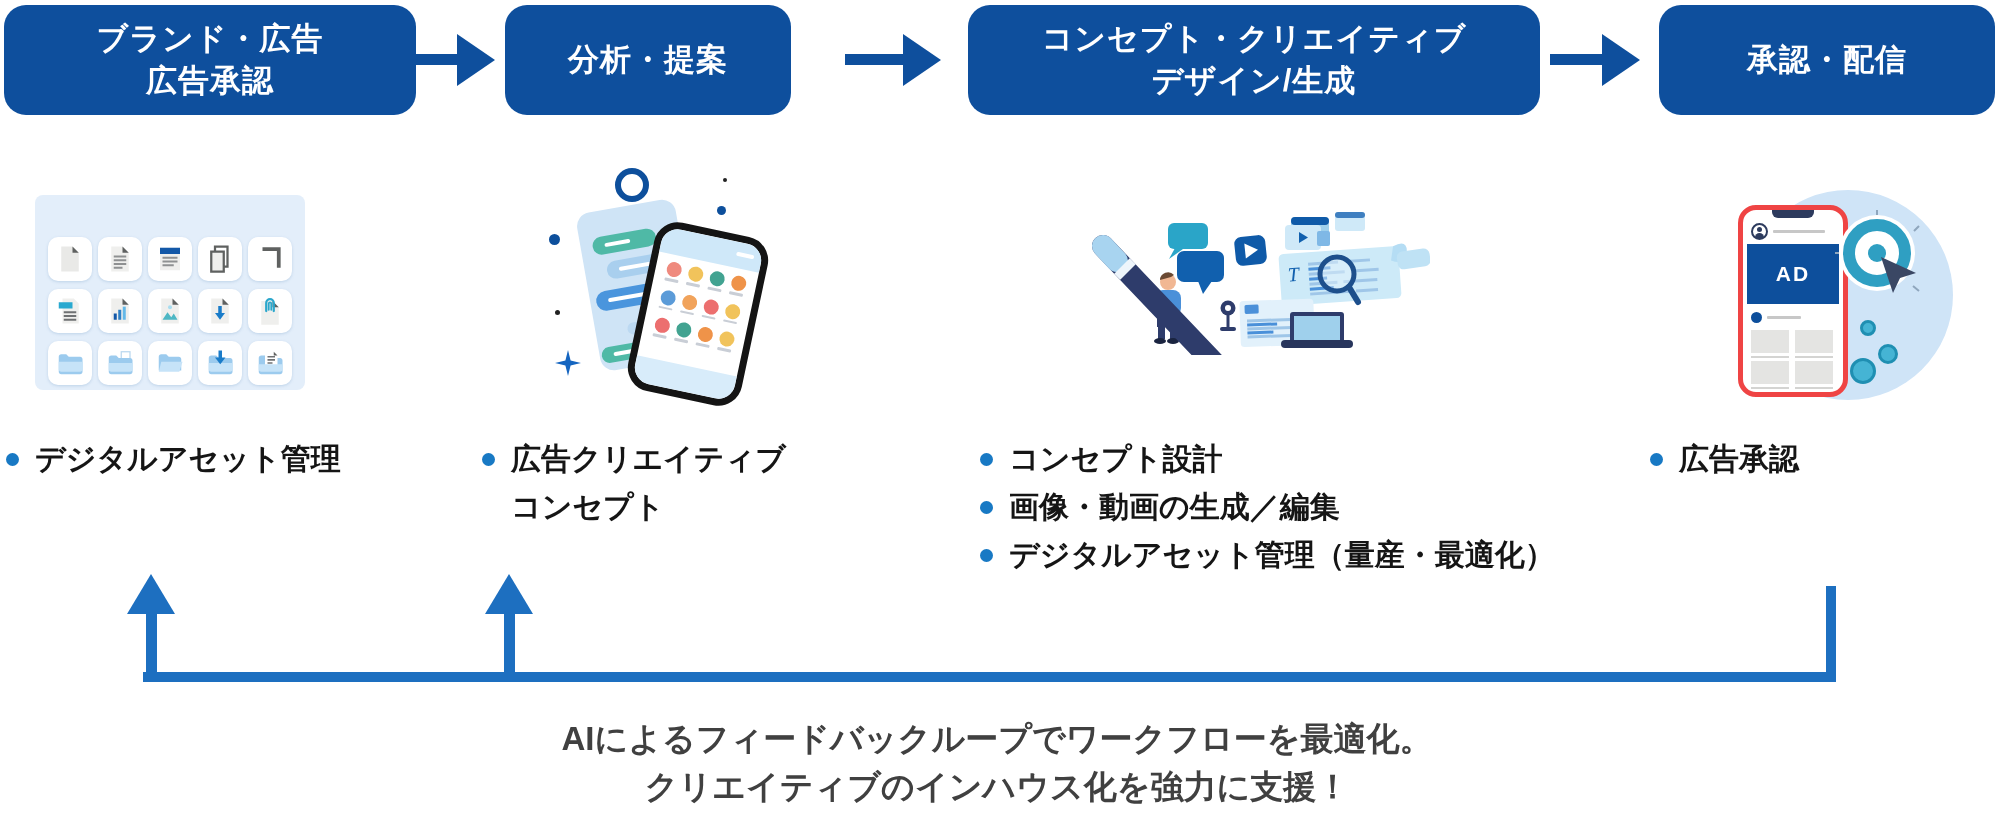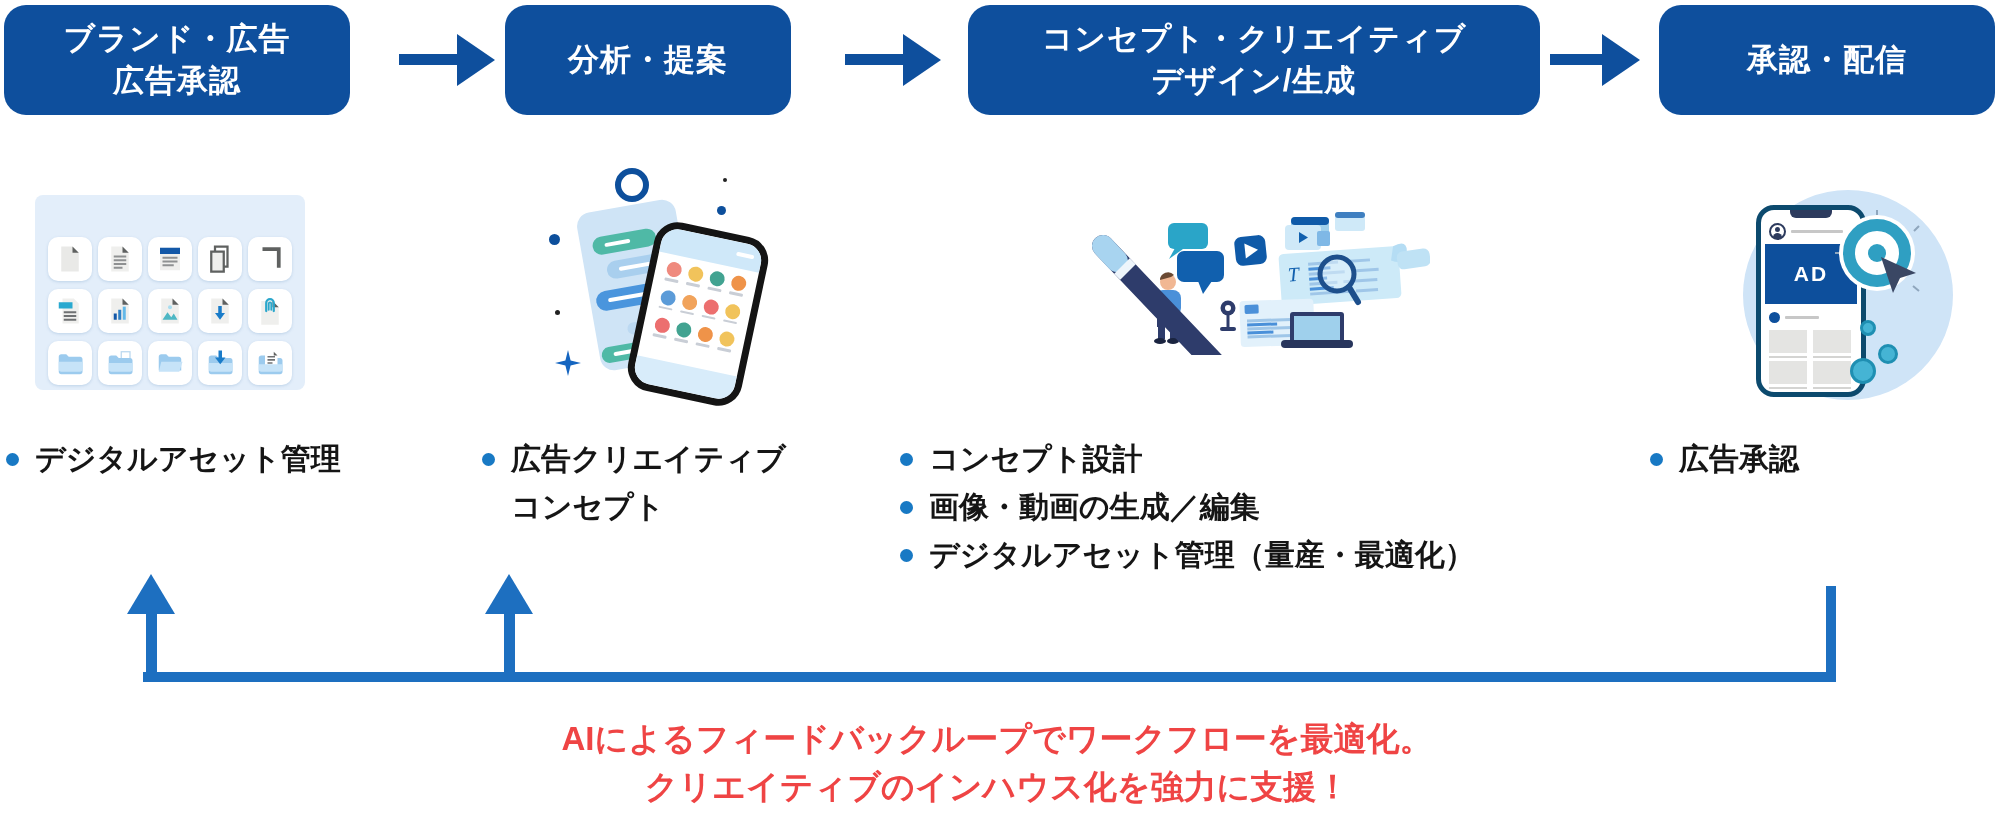--- a/index.html
+++ b/index.html
@@ -6,21 +6,21 @@
   body{
     width:2000px;height:835px;position:relative;background:#ffffff;
     font-family:"Liberation Sans","DejaVu Sans",sans-serif;overflow:hidden;
   }
   
   .stage-box{
     position:absolute;top:5px;height:110px;background:#0e4f9d;border-radius:22px;
     color:#ffffff;font-weight:bold;font-size:31px;line-height:42px;letter-spacing:1px;
     display:flex;flex-direction:column;justify-content:center;align-items:center;text-align:center;
   }
-  .box-1{left:4px;width:346px;}
+  .box-1{left:4px;width:412px;}
   .box-2{left:505px;width:286px;}
   .box-3{left:956px;width:572px;margin-left:12px;}
   .box-4{left:1659px;width:336px;}
   
   .flow-arrow{position:absolute;}
   .flow-arrow .bar{position:absolute;top:54px;height:11px;background:#0e4f9d;}
   .flow-arrow .head{position:absolute;top:34px;width:0;height:0;
     border-top:26px solid transparent;border-bottom:26px solid transparent;border-left:38px solid #0e4f9d;}
   .fa-1 .bar{left:399px;width:58px;} .fa-1 .head{left:457px;}
   .fa-2 .bar{left:845px;width:58px;} .fa-2 .head{left:903px;}
@@ -44,21 +44,21 @@
   .phone-a .hd{position:absolute;left:0;top:0;right:0;height:26px;background:#cfe8f9;}
   .phone-a .hd .bar{position:absolute;right:8px;top:10px;width:18px;height:4px;border-radius:2px;background:#ffffff;}
   .phone-a .ft{position:absolute;left:0;bottom:0;right:0;height:26px;background:#d8ecfa;}
   .appgrid{position:absolute;left:7px;top:33px;display:grid;grid-template-columns:repeat(4,22px);row-gap:9px;}
   .app{display:flex;flex-direction:column;align-items:center;gap:2px;}
   .app .d{width:15px;height:15px;border-radius:50%;}
   .app .c{width:14px;height:2.5px;background:#c9ced6;border-radius:1px;}
   
   .il-approval{position:absolute;left:1738px;top:160px;width:255px;height:235px;}
   .il-approval .bg{position:absolute;left:5px;top:30px;width:210px;height:210px;border-radius:50%;background:#cfe4f7;}
-  .phone-b{position:absolute;left:18px;top:45px;width:100px;height:182px;border:5px solid #0c4a6e;border-radius:18px;
+  .phone-b{position:absolute;left:0;top:45px;width:100px;height:182px;border:5px solid #ef4444;border-radius:18px;
     background:#ffffff;}
   .phone-b .notch{position:absolute;left:50%;top:0;transform:translateX(-50%);width:42px;height:8px;background:#2d3b5e;
     border-radius:0 0 6px 6px;}
   .phone-b .avrow{position:absolute;left:8px;top:13px;display:flex;align-items:center;gap:5px;}
   .phone-b .av{width:13px;height:13px;border-radius:50%;border:2px solid #2d3b5e;position:relative;}
   .phone-b .av:before{content:"";position:absolute;left:4px;top:2px;width:5px;height:5px;border-radius:50%;background:#2d3b5e;}
   .phone-b .av:after{content:"";position:absolute;left:2px;top:8px;width:9px;height:5px;border-radius:5px 5px 0 0;background:#2d3b5e;}
   .gline{height:3px;background:#c7c7c7;border-radius:1px;}
   .phone-b .ad{position:absolute;left:4px;right:4px;top:34px;height:60px;background:#0d4f9c;color:#ffffff;
     font-weight:bold;font-size:21px;letter-spacing:2px;display:flex;align-items:center;justify-content:center;}
@@ -69,34 +69,34 @@
   .phone-b .imgs .ph:after{content:"";display:block;margin-top:26px;height:2px;background:#d4d4d2;}
   .bubble-t{position:absolute;border-radius:50%;background:#45b4d4;border:3px solid #1f8fb2;box-sizing:border-box;}
   
   .bullets{position:absolute;display:flex;flex-direction:column;gap:14px;}
   .bullet{display:flex;gap:16px;}
   .bullet .dot{flex:none;width:13px;height:13px;border-radius:50%;background:#1879c4;margin-top:11px;}
   .bullet .txt{font-size:30px;font-weight:bold;color:#151515;line-height:34px;}
   .bullet .txt div + div{margin-top:14px;}
   .bl-1{left:6px;top:442px;}
   .bl-2{left:482px;top:442px;}
-  .bl-3{left:900px;top:442px;}
+  .bl-3{left:980px;top:442px;}
   .bl-4{left:1650px;top:442px;}
   
   .fb{position:absolute;background:#1d6fc0;}
   .fb-line{left:143px;top:672px;width:1693px;height:10px;}
   .fb-vert{left:1826px;top:586px;width:10px;height:96px;}
   .fb-stem1{left:146px;top:612px;width:11px;height:62px;}
   .fb-stem2{left:504px;top:612px;width:11px;height:62px;}
   .fb-head{position:absolute;width:0;height:0;border-left:24px solid transparent;border-right:24px solid transparent;
     border-bottom:40px solid #1d6fc0;}
   .fb-head1{left:127px;top:574px;}
   .fb-head2{left:485px;top:574px;}
   
-  .caption{position:absolute;left:0;top:715px;width:1994px;text-align:center;color:#ef4444;
+  .caption{position:absolute;left:0;top:715px;width:1994px;text-align:center;color:#404040;
     font-size:33px;font-weight:bold;line-height:48px;}
   .svg-abs{position:absolute;}
 </style>
 </head>
 <body>
 
 <div class="stage-box box-1">
   <span>ブランド・広告</span>
   <span>広告承認</span>
 </div>

